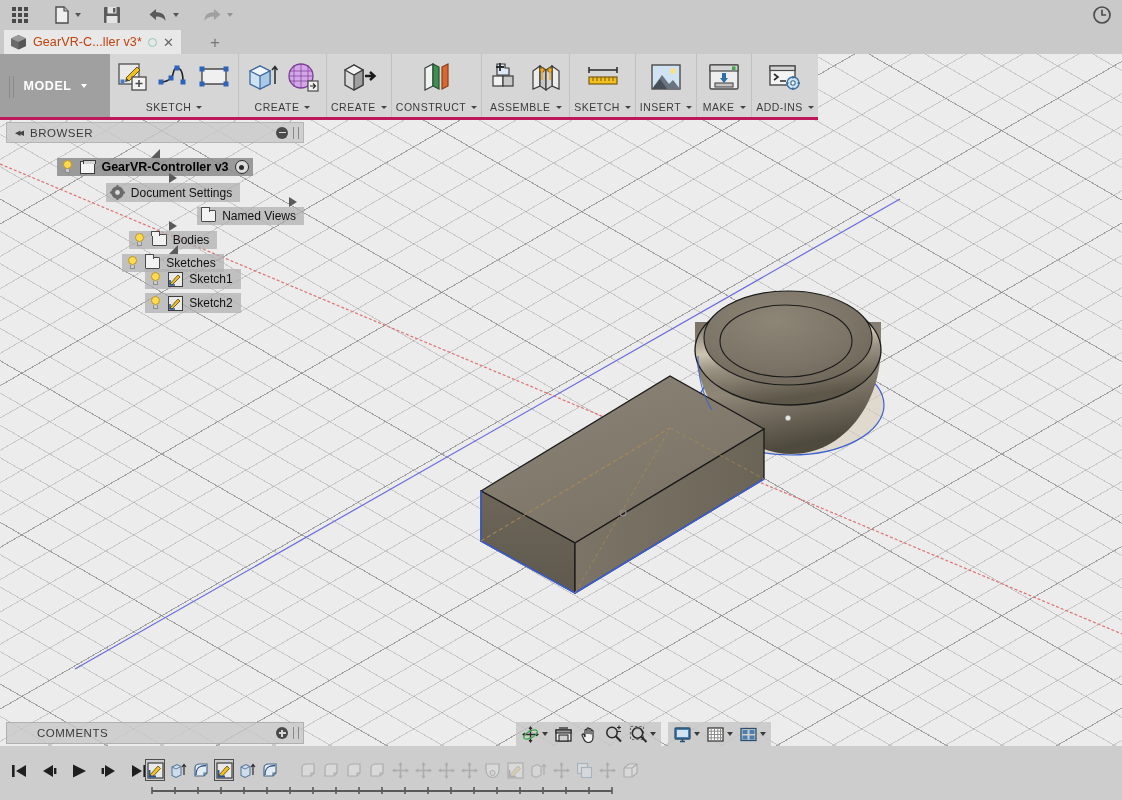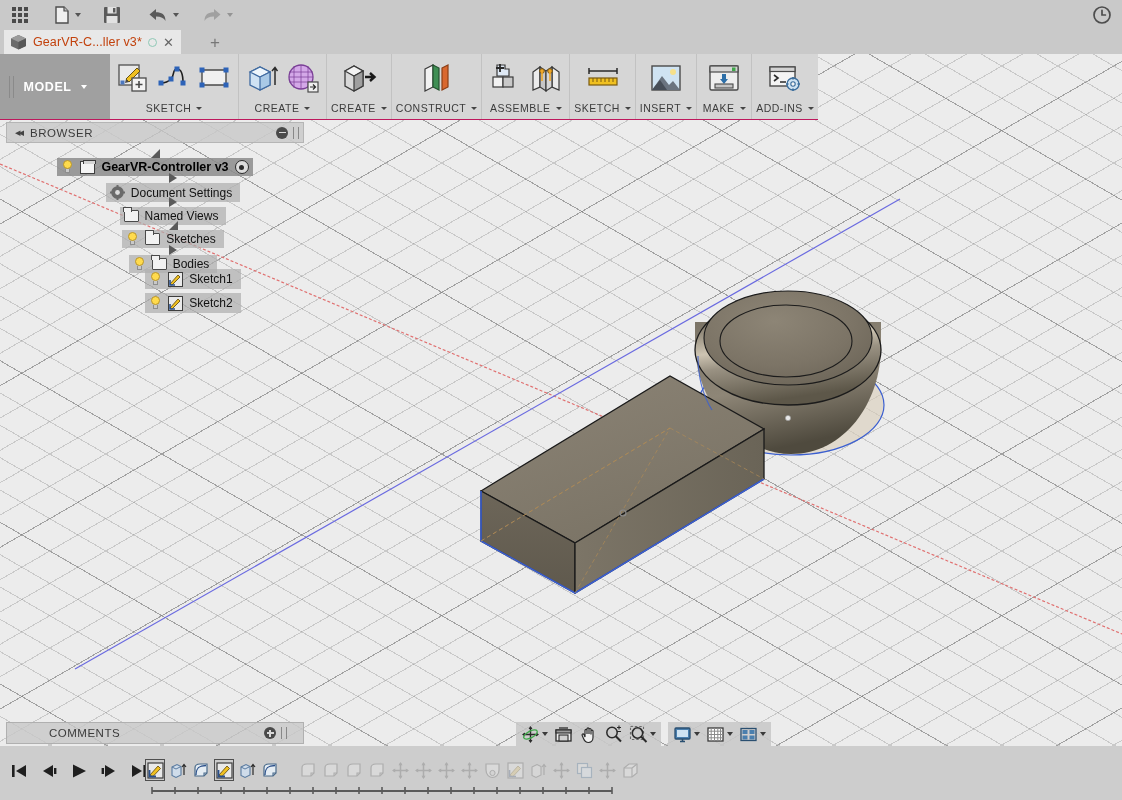--- a/index.html
+++ b/index.html
@@ -61,21 +61,21 @@
       repeating-linear-gradient(150deg, rgba(120,120,120,.30) 0 1px, transparent 1px 28px),
       repeating-linear-gradient(30deg, rgba(110,110,110,.45) 0 1px, transparent 1px 140px),
       repeating-linear-gradient(150deg, rgba(110,110,110,.45) 0 1px, transparent 1px 140px);
   }
 
   
   #ribbon {
     position:absolute; left:0; top:54px; height:66px;
     background:#d6d6d6;
     display:flex; align-items:stretch;
-    border-bottom:1px solid #be185d;
+    border-bottom:3px solid #be185d;
   }
   #workspace-btn {
     width:110px; background:#a0a0a0; display:flex; align-items:center; justify-content:center; gap:5px;
     position:relative;
   }
   #workspace-btn .grip { position:absolute; left:9px; top:22px; width:5px; height:22px;
      border-left:1px solid #8a8a8a; border-right:1px solid #8a8a8a; }
   #workspace-btn .ws-label { color:#fff; font-size:12.5px; font-weight:bold; letter-spacing:.6px; }
   #workspace-btn .caret { border-top-color:#fff; }
   .panel { display:flex; flex-direction:column; align-items:center; padding:0 4px;
@@ -132,21 +132,21 @@
   .sketch-ic { width:15px;height:15px; border:1.4px solid #3d3d3d; background:#e9e9e9; position:relative; }
   .target-ic { width:14px;height:14px;border:1.6px solid #2a2a2a;border-radius:50%;
                display:flex;align-items:center;justify-content:center; background:#dcdcdc;}
   .target-ic i { width:5px;height:5px;border-radius:50%;background:#2a2a2a; display:block;}
 
   
   #comments {
     position:absolute; left:6px; top:722px; width:298px; height:22px;
     background:rgba(200,200,200,.80);
     border:1px solid rgba(168,168,168,.8);
-    display:flex; align-items:center; padding:0 16px;
+    display:flex; align-items:center; padding:0 4px;
   }
   #comments .ctitle { font-size:11.5px; color:#3b3b3b; letter-spacing:.5px; margin-left:26px; }
   #comments .spacer { flex:1; }
   .circle-plus { width:12px;height:12px;border-radius:50%;background:#4a4a4a; position:relative;}
   .circle-plus:before,.circle-plus:after{ content:''; position:absolute; background:#d8d8d8;}
   .circle-plus:before{ left:2.5px; top:5.2px; width:7px;height:1.6px;}
   .circle-plus:after{ left:5.2px; top:2.5px; width:1.6px;height:7px;}
 
   
   #navbar {
@@ -555,56 +555,56 @@
                 <rect x="6.5" y="12" width="2" height="3"></rect>
               <rect x="0" y="6.5" width="3" height="2"></rect>
                 <rect x="12" y="6.5" width="3" height="2"></rect>
             </g>
           </svg>
         </span>
         <span class="node-label">Document Settings</span>
       </span>
     </div>
 
-    <div class="node" style="padding-left:36px;">
+    <div class="node" style="padding-left:36px;align-items:flex-end;">
       <span class="tw">
           <span class="tri"></span>
         </span>
       <span class="node-body">
         <span class="folder"></span>
         <span class="node-label">Named Views</span>
       </span>
     </div>
 
+
+    <div class="node" style="padding-left:36px;">
+      <span class="tw">
+          <span class="tri"></span>
+        </span>
+      <span class="node-body">
+        <span class="bulb">
+            <span class="b"></span>
+            <span class="s"></span>
+          </span>
+        <span class="folder"></span>
+        <span class="node-label">Bodies</span>
+      </span>
+    </div>
 
     <div class="node" style="padding-left:36px;">
       <span class="tw">
           <span class="tri open"></span>
         </span>
       <span class="node-body">
         <span class="bulb">
             <span class="b"></span>
             <span class="s"></span>
           </span>
         <span class="folder"></span>
         <span class="node-label">Sketches</span>
-      </span>
-    </div>
-
-    <div class="node" style="padding-left:36px;">
-      <span class="tw">
-          <span class="tri"></span>
-        </span>
-      <span class="node-body">
-        <span class="bulb">
-            <span class="b"></span>
-            <span class="s"></span>
-          </span>
-        <span class="folder"></span>
-        <span class="node-label">Bodies</span>
       </span>
     </div>
 
     <div class="node" style="padding-left:76px;">
       <span class="node-body">
         <span class="bulb">
             <span class="b"></span>
             <span class="s"></span>
           </span>
         <span class="sketch-ic">

